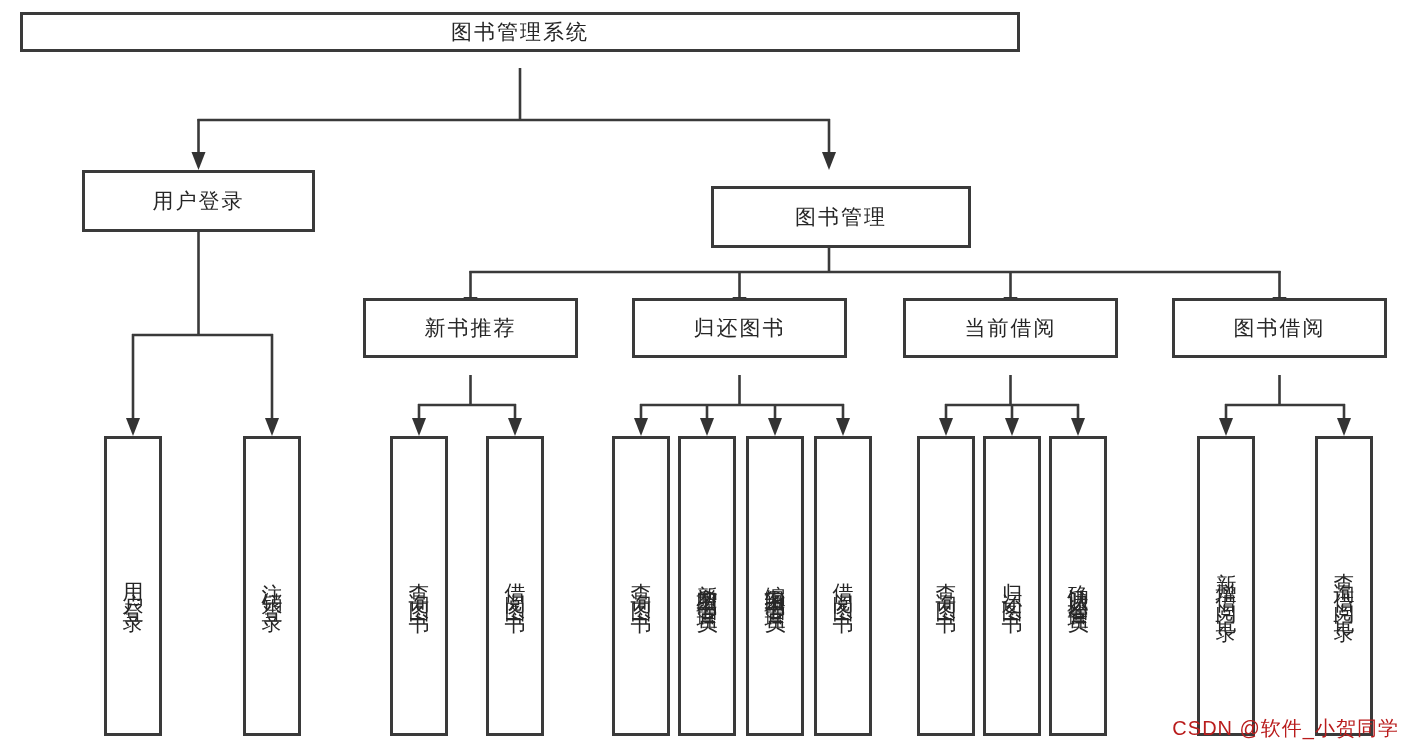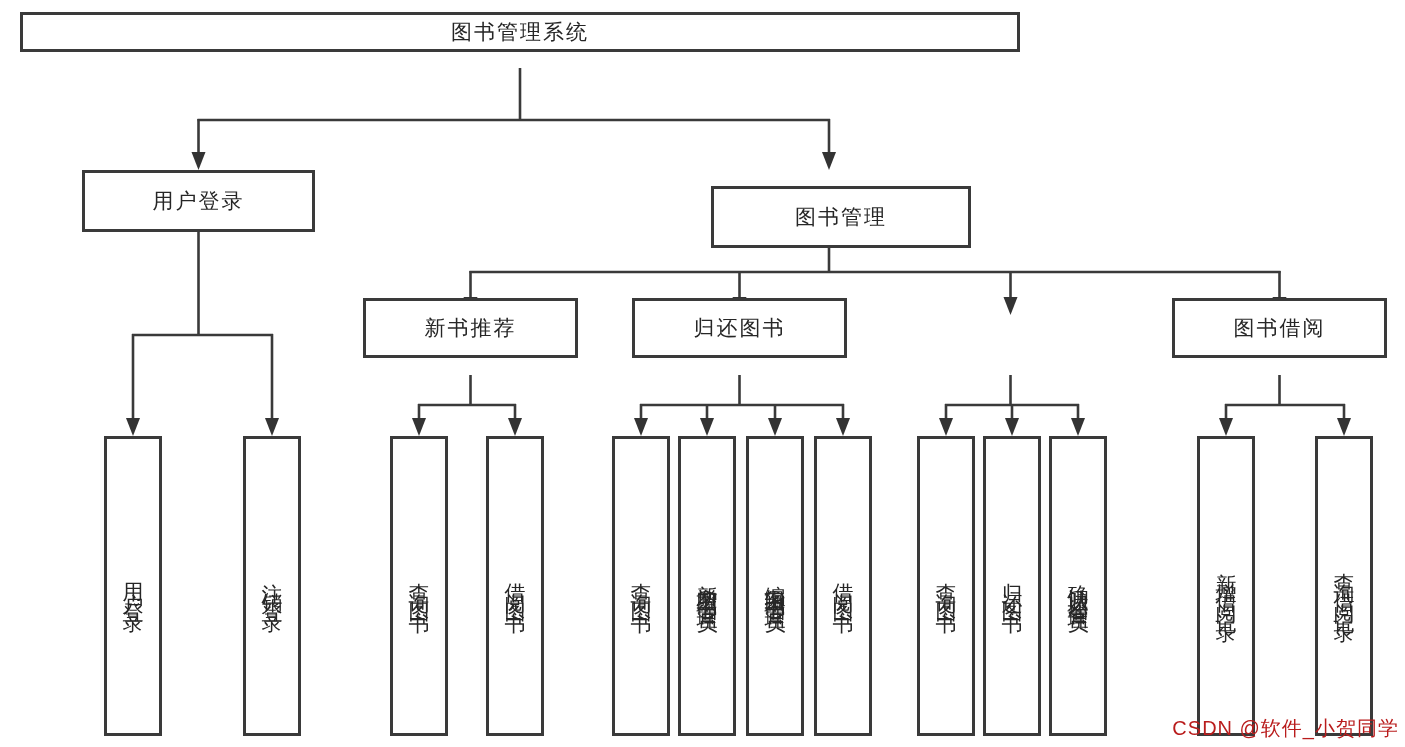--- a/index.html
+++ b/index.html
@@ -161,20 +161,21 @@
     </g>
   </svg>
 
   <div class="box root">图书管理系统</div>
 
   <div class="box l2a">用户登录</div>
   <div class="box l2b">图书管理</div>
 
   <div class="box l3 p1">新书推荐</div>
   <div class="box l3 p2">归还图书</div>
+  <div class="box l3 p3">当前借阅</div>
   <div class="box l3 p4">图书借阅</div>
 
   <div class="box leaf x1">
     <span class="vtext">用户登录</span>
   </div>
   <div class="box leaf x2">
     <span class="vtext">注销登录</span>
   </div>
 
   <div class="box leaf x3">

